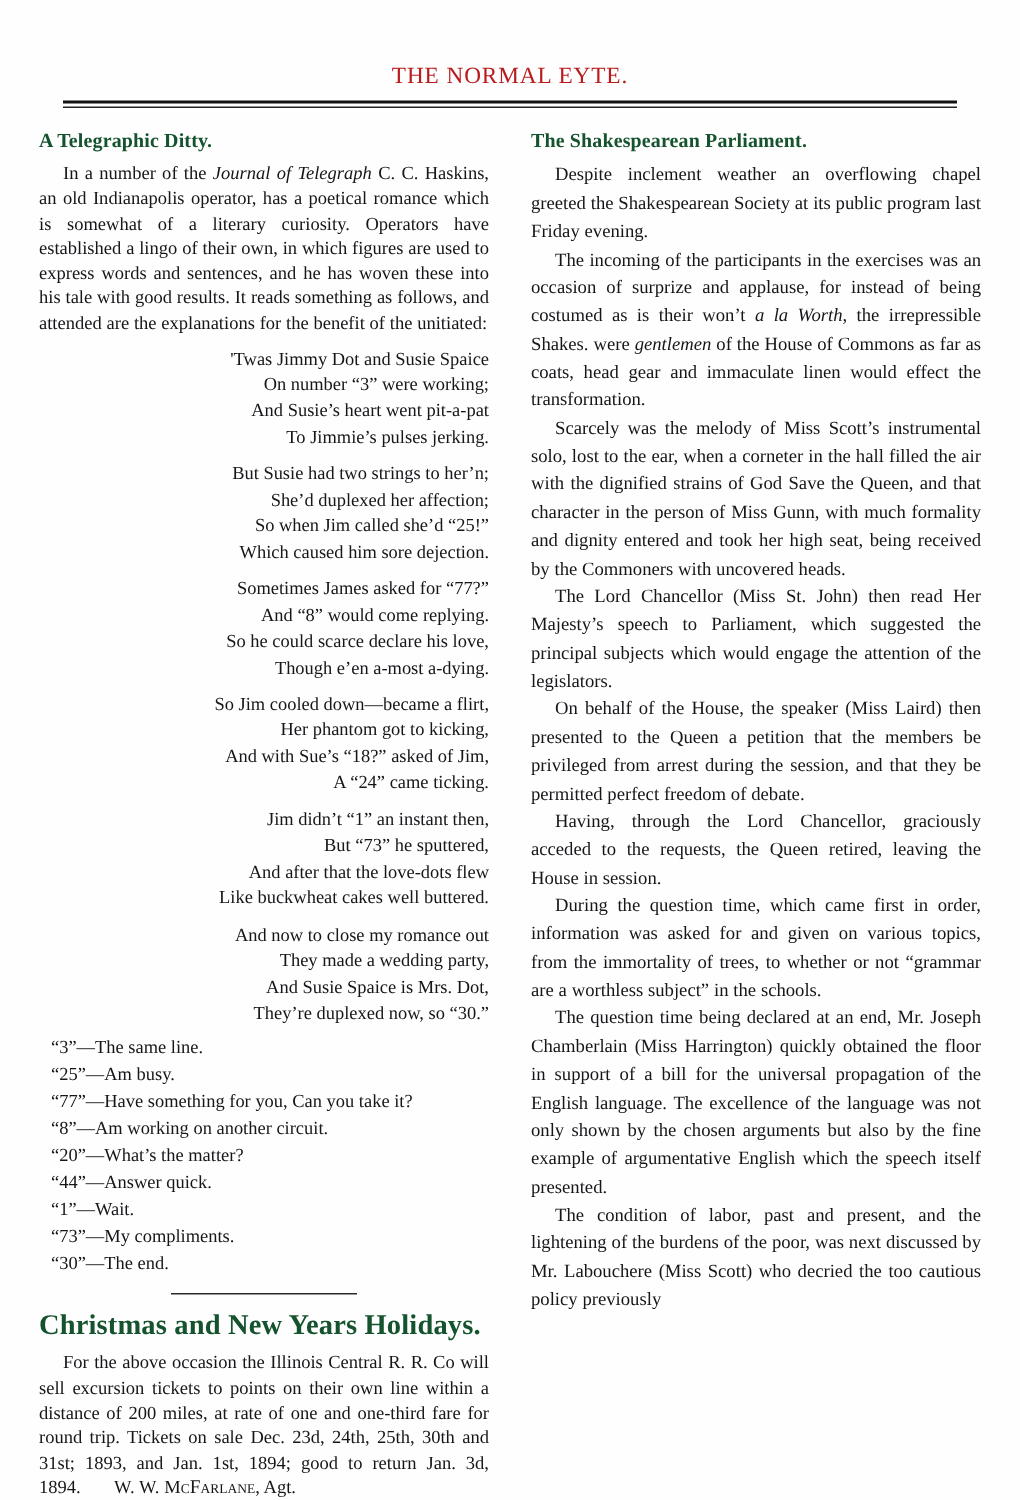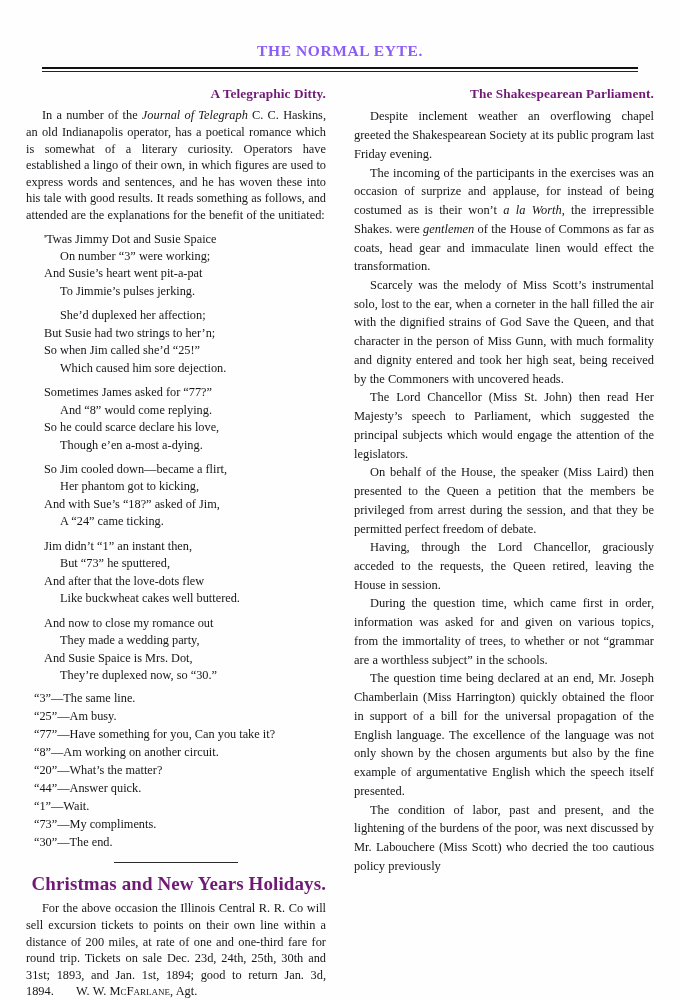--- a/index.html
+++ b/index.html
@@ -15,24 +15,24 @@
     font-family: "Liberation Serif", "DejaVu Serif", serif;
     color: #16161a;
     overflow: hidden;
     box-sizing: border-box;
   }
 
   
   .masthead {
     text-align: center;
     font-size: 15.5px;
-    font-weight: bold;
+    font-weight: normal;
     letter-spacing: 0.6px;
     padding-top: 42px;
-    color: #8b5cf6;
+    color: #b91c1c;
   }
   .rule-double {
     margin: 7px 42px 0 42px;
     border-top: 2.2px solid #111;
     border-bottom: 0.8px solid #222;
     height: 2.4px;
   }
 
   
   .columns {
@@ -40,26 +40,26 @@
     padding: 14px 26px 0 26px;
     gap: 28px;
     box-sizing: border-box;
   }
   .col {
     width: 300px;
     flex: 0 0 300px;
   }
 
   h2.section-head {
-    text-align: right;
+    text-align: left;
     font-size: 13.3px;
     font-weight: bold;
     margin: 0 0 5px 0;
     letter-spacing: 0.1px;
-    color: #701a75;
+    color: #14532d;
   }
   h2.section-head.tight {
     font-size: 19px;
   }
 
   p.body {
     margin: 0;
     font-size: 12.35px;
     line-height: 1.345;
     text-align: justify;
@@ -73,21 +73,21 @@
   }
 
   
   .poem {
     margin: 7px 0 6px 0;
     font-size: 12.3px;
     line-height: 1.42;
   }
   .stanza { margin-bottom: 7px; }
   .stanza:last-child { margin-bottom: 0; }
-  .vline { white-space: pre; padding-left: 18px; }
+  .vline { white-space: pre; padding-left: 18px; text-align: right; }
   .vline.in { padding-left: 34px; }
 
   
   .glossary {
     margin: 4px 0 0 8px;
     font-size: 12.3px;
     line-height: 1.455;
   }
   .gline { white-space: nowrap; }
 
@@ -122,22 +122,22 @@
       <p class="body" id="ld-intro">In a number of the <i>Journal of Telegraph</i> C. C. Haskins, an old Indianapolis operator, has a poetical romance which is somewhat of a literary curiosity.  Operators have established a lingo of their own, in which figures are used to express words and sentences, and he has woven these into his tale with good results.  It reads something as follows, and attended are the explanations for the benefit of the unitiated:</p>
 
       <div class="poem" id="ld-poem">
           <div class="stanza">
             <div class="vline">'Twas Jimmy Dot and Susie Spaice</div>
             <div class="vline in">On number “3” were working;</div>
             <div class="vline">And Susie’s heart went pit-a-pat</div>
             <div class="vline in">To Jimmie’s pulses jerking.</div>
           </div>
           <div class="stanza">
+            <div class="vline">But Susie had two strings to her’n;</div>
             <div class="vline in">She’d duplexed her affection;</div>
-            <div class="vline">But Susie had two strings to her’n;</div>
             <div class="vline">So when Jim called she’d “25!”</div>
             <div class="vline in">Which caused him sore dejection.</div>
           </div>
           <div class="stanza">
             <div class="vline">Sometimes James asked for “77?”</div>
             <div class="vline in">And “8” would come replying.</div>
             <div class="vline">So he could scarce declare his love,</div>
             <div class="vline in">Though e’en a-most a-dying.</div>
           </div>
           <div class="stanza">

